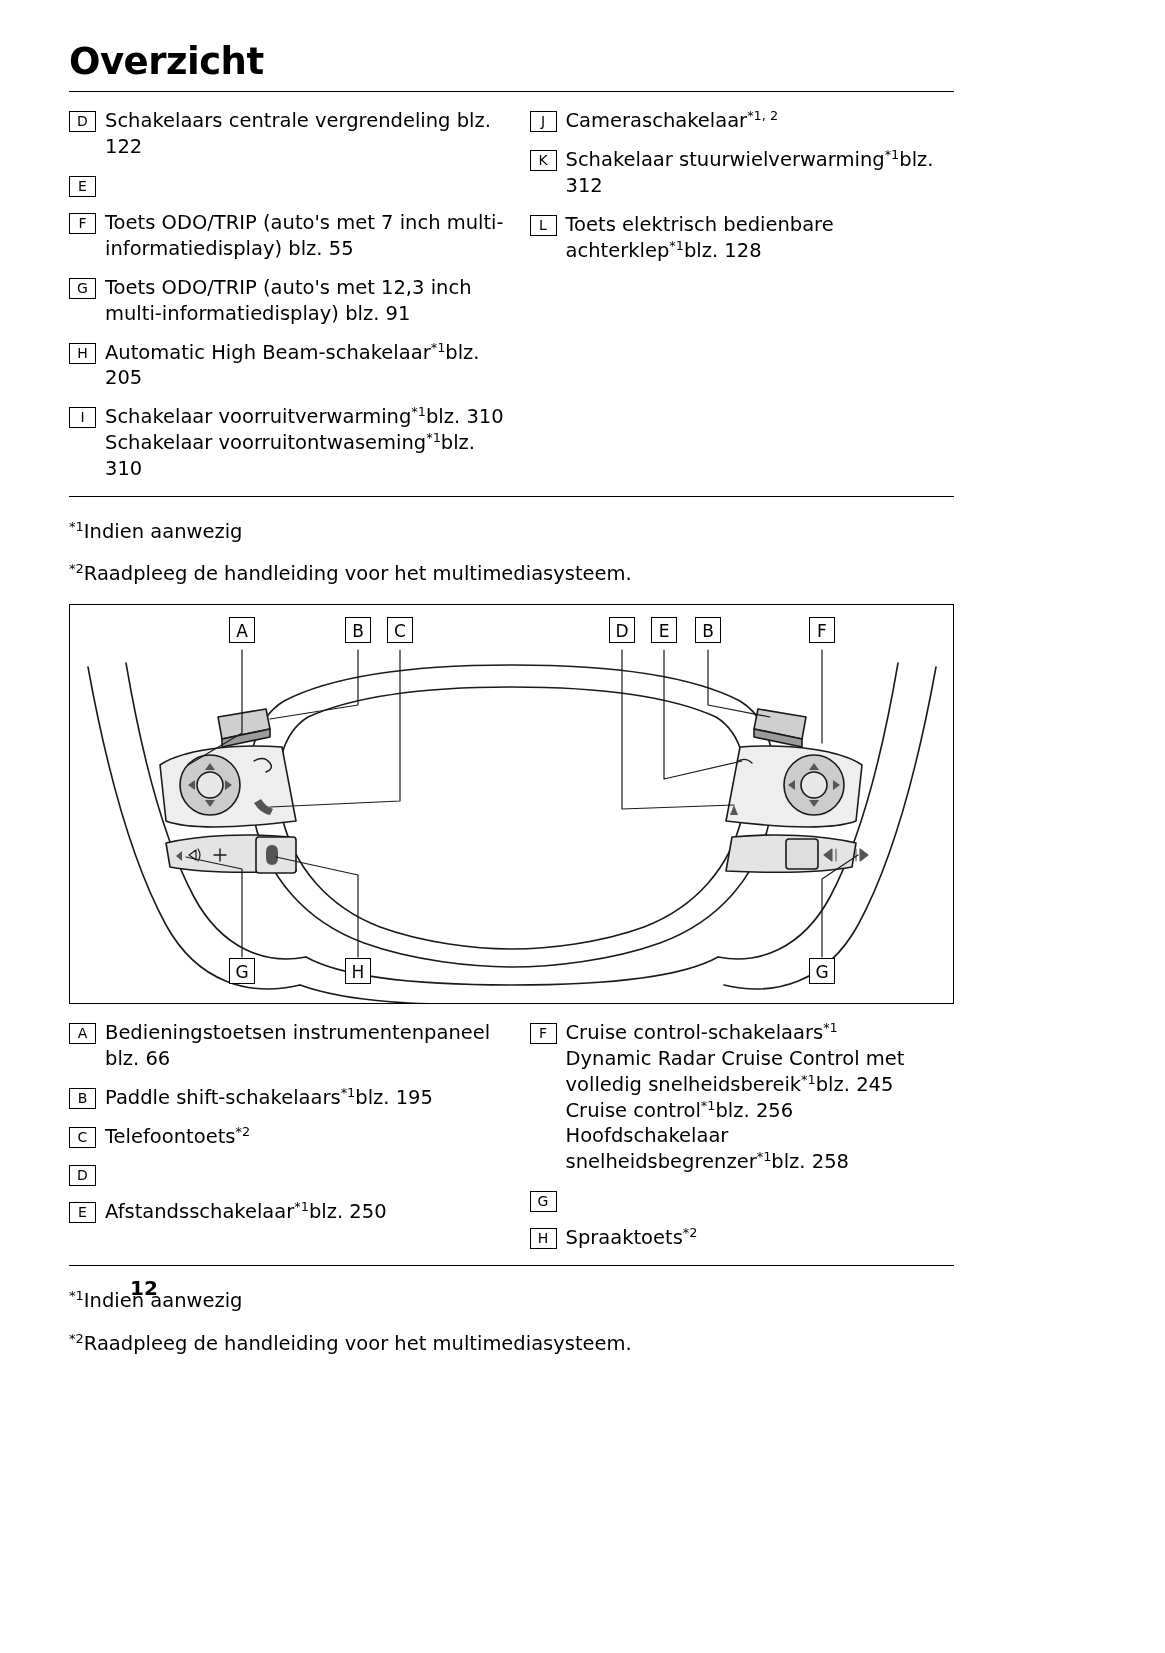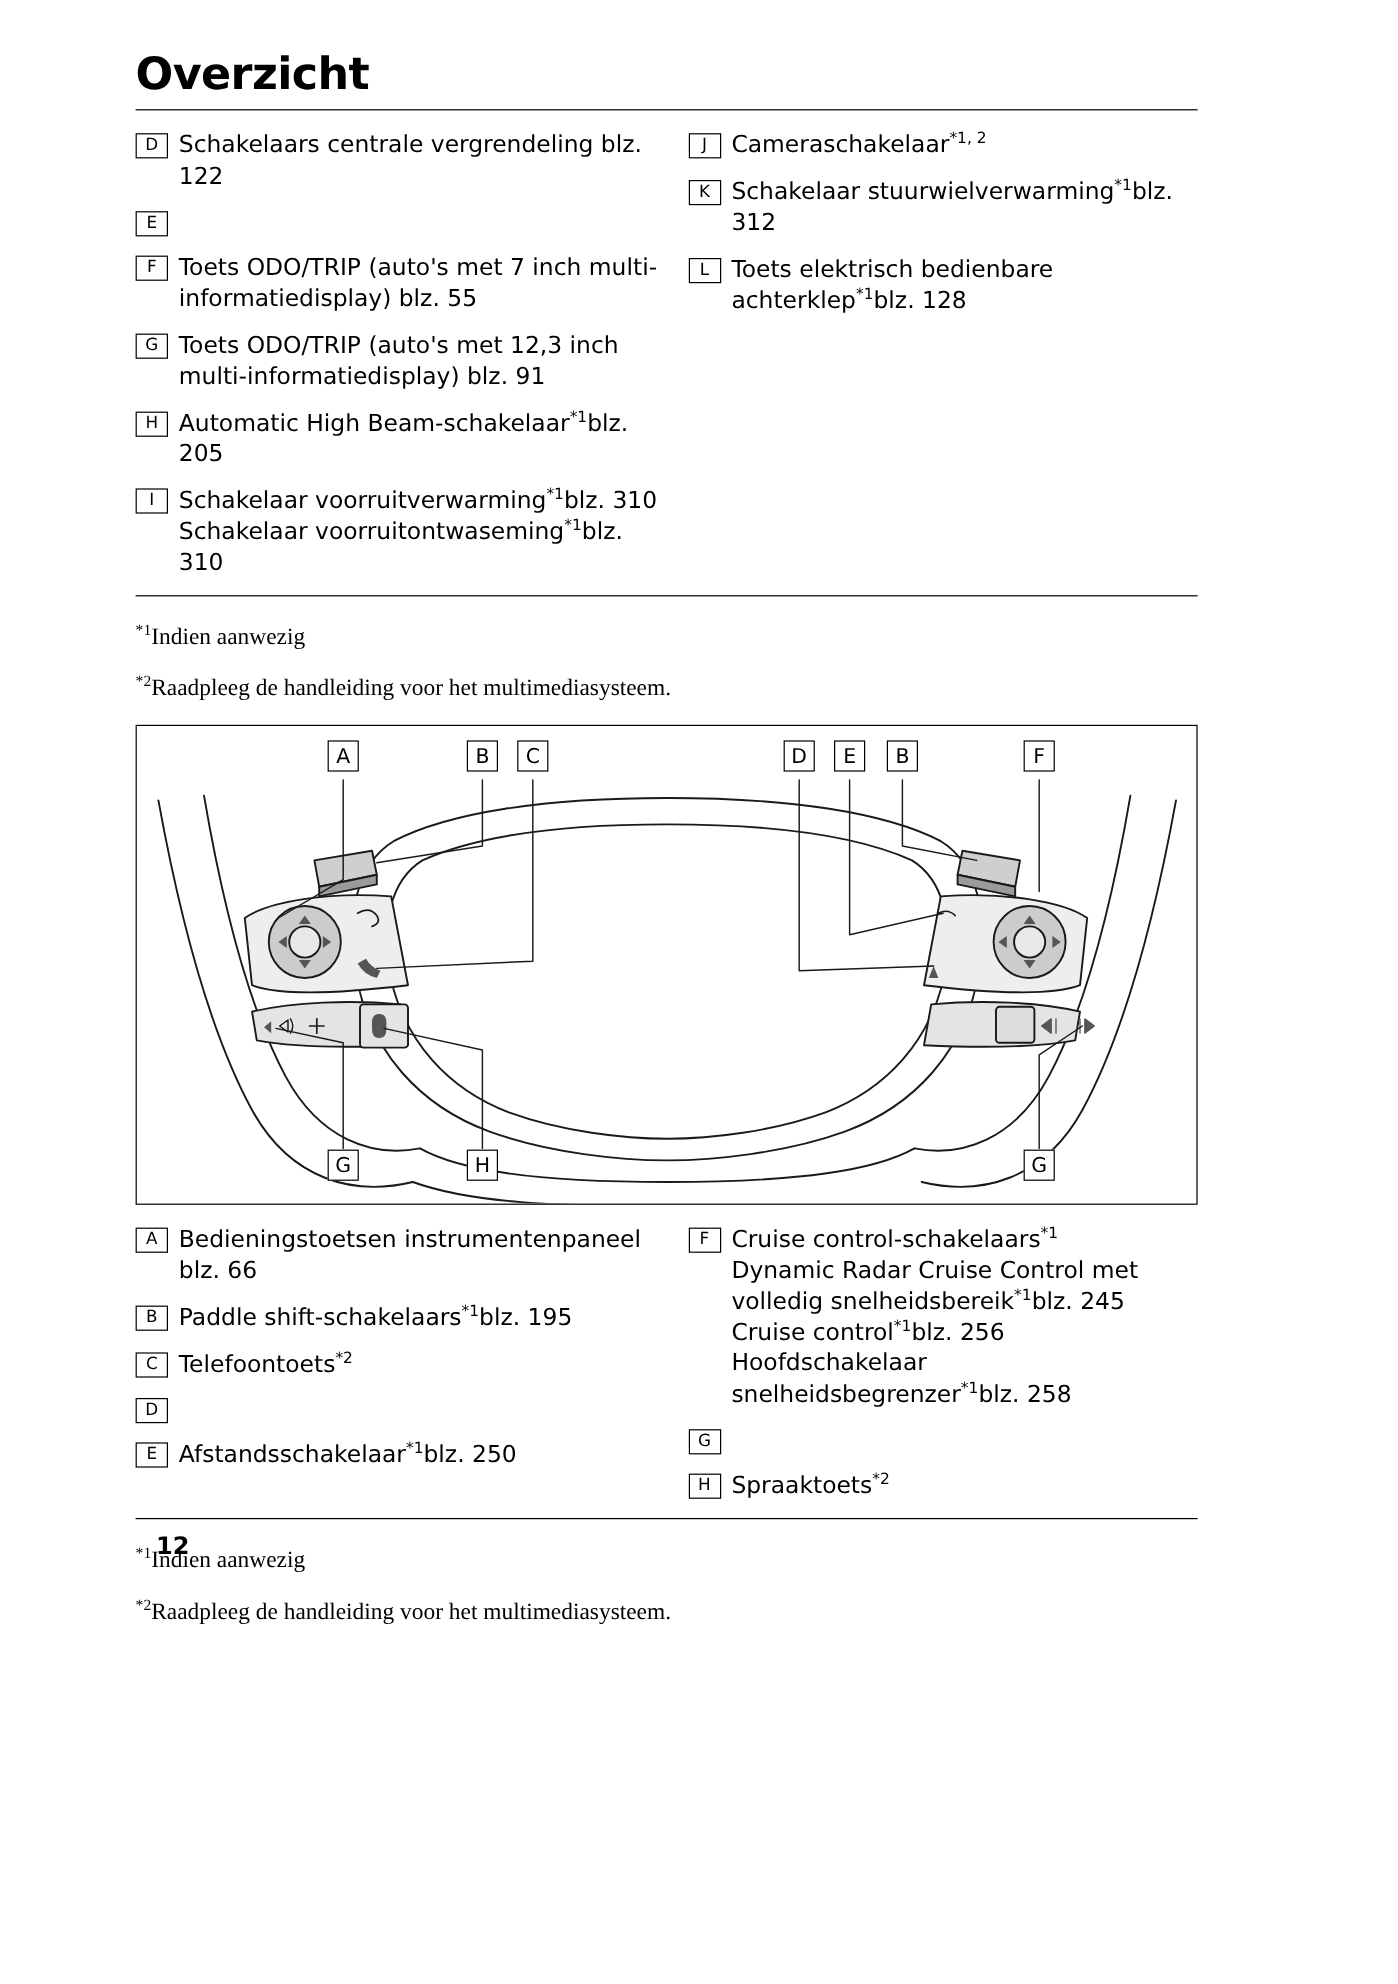--- a/index.html
+++ b/index.html
@@ -13,21 +13,21 @@
     font-family: "DejaVu Sans", sans-serif;
     color: #000000;
     position: relative;
     overflow: hidden;
   }
   .page {
     position: relative;
     width: 1165px;
     height: 1358px;
     box-sizing: border-box;
-    padding: 0 113px;
+    padding: 0 69px;
   }
   .title {
     font-size: 37px;
     font-weight: bold;
     letter-spacing: -0.5px;
     margin: 0;
     padding-top: 40px;
     padding-bottom: 8px;
   }
   .rule {
@@ -83,21 +83,20 @@
   sup {
     font-size: 0.66em;
     vertical-align: super;
     line-height: 0;
     text-align: center;
   }
 
   
   .footnotes {
     padding-top: 22px;
-    font-family: Liberation Serif, serif;
   }
   .footnote {
     font-size: 19.5px;
     line-height: 1.35;
     margin-bottom: 16px;
   }
   .footnote .fn-mark {
     font-size: 13px;
     vertical-align: super;
     line-height: 0;

